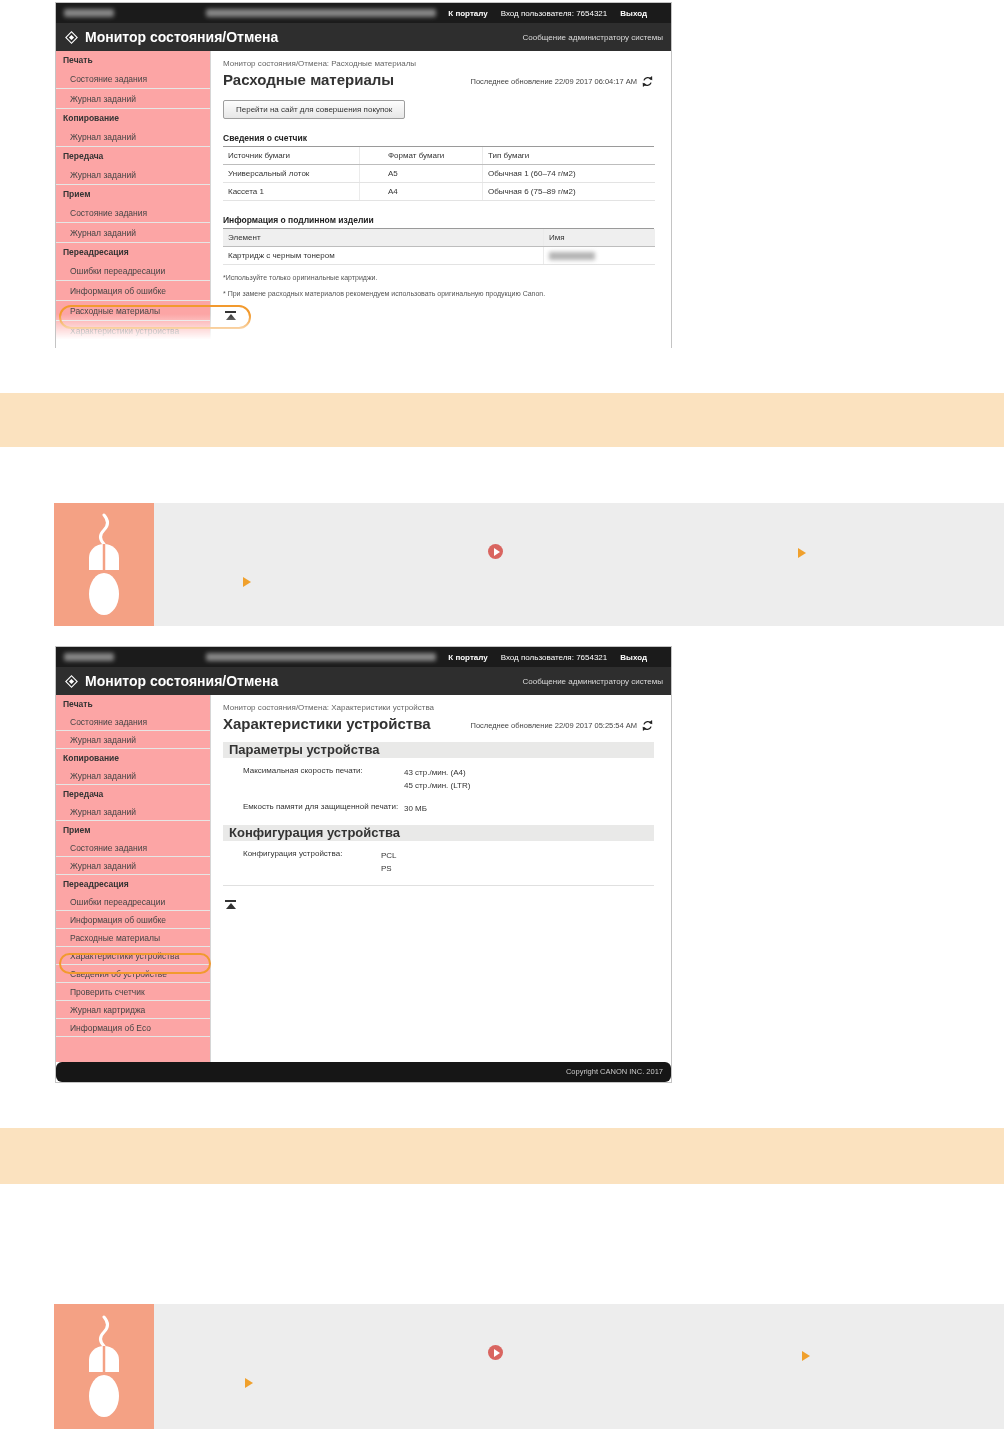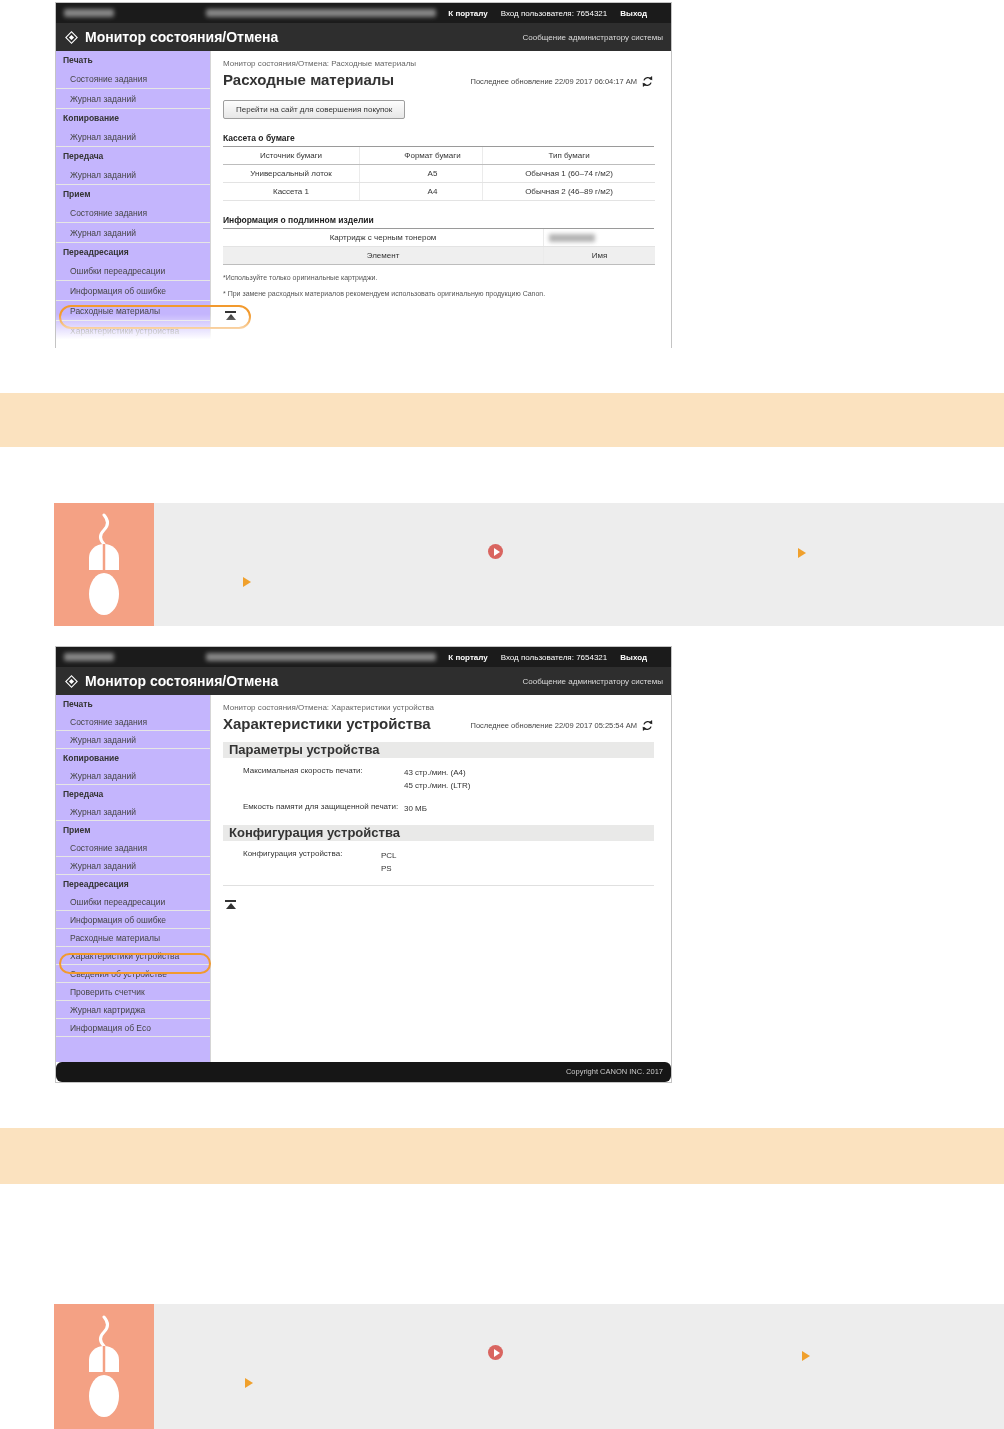--- a/index.html
+++ b/index.html
@@ -23,21 +23,21 @@
                     font-size:8px; color:#fff; white-space:nowrap; }
   .topstrip-right .lnk { font-weight:bold; color:#fff; cursor:pointer; }
 
   .titlebar { position:relative; height:28px; background:#2e2e2e;
               display:flex; align-items:center; padding-left:8px; }
   .titlebar .ttl { color:#fff; font-weight:bold; font-size:14px; margin-left:6px; }
   .admin-link { position:absolute; right:8px; top:0; height:100%; display:flex;
                 align-items:center; font-size:8px; color:#dcdcdc; cursor:pointer; }
 
   .sidebar { position:absolute; left:0; top:48px; bottom:0; width:155px;
-             background:#c4b5fd; border-right:1px solid #d5d5d5; overflow:hidden; }
+             background:#fca5a5; border-right:1px solid #d5d5d5; overflow:hidden; }
   .s2 .sidebar { bottom:20px; }
   .sb-h { height:18px; line-height:18px; padding-left:7px; font-size:8.5px;
           font-weight:bold; color:#333; }
   .sb-i { height:20px; line-height:20px; padding-left:14px; font-size:8.5px;
           color:#454545; border-bottom:1px solid #e6e6e5; cursor:pointer; }
   .s2 .sb-i { height:18px; line-height:18px; }
 
   .active-oval { position:absolute; border:2px solid #f29a2e; border-radius:14px;
                  pointer-events:none; z-index:5; }
   .s1 .active-oval { left:3px; top:302px; width:192px; height:24px; }
@@ -53,21 +53,21 @@
   .shop-btn { display:inline-block; margin:12px 0 0 11px; font-size:8px; color:#333;
               background:linear-gradient(#fdfdfd,#e7e7e7); border:1px solid #9e9e9e;
               border-radius:2px; padding:4px 12px; cursor:pointer; }
 
   .sec-title { margin:14px 17px 0 11px; font-size:8.5px; font-weight:bold; color:#222;
                border-bottom:1px solid #9a9a9a; padding-bottom:3px; }
   .tbl { margin-left:11px; width:432px; font-size:8px; color:#333; }
   .trow { display:flex; border-bottom:1px solid #e3e3e3; }
   .trow.head { border-bottom:1px solid #bdbdbd; }
   .trow.head.shaded { background:#efefef; }
-  .tcell { padding:4px 5px;text-align:center; }
+  .tcell { padding:4px 5px; }
   .t1c1 { width:136px; } .t1c2 { width:123px; border-left:1px solid #ebebeb;padding-left:28px; }
   .t1c3 { width:173px; border-left:1px solid #ebebeb; }
   .t2c1 { width:320px; } .t2c2 { width:112px; border-left:1px solid #ebebeb; }
   .redacted-name { width:46px; height:8px; margin-top:1px; background:#b3b3b3;
                    border-radius:1px; filter:blur(2px); }
   .note { margin:9px 17px 0 11px; font-size:7px; color:#555; }
 
   .top-icon { margin:14px 0 0 13px; width:11px; cursor:pointer; }
   .top-icon .bar { height:2px; background:#333; }
   .top-icon .tri { width:0; height:0; margin:1px auto 0;
@@ -169,50 +169,50 @@
           <svg class="refresh-svg" width="13" height="13" viewBox="0 0 16 16">
             <path d="M12.6 5.2 A5.2 5.2 0 0 0 3.6 6.6" fill="none" stroke="#222" stroke-width="1.7"></path>
             <polygon points="13.6,1.2 13.9,6.6 9.4,4.6" fill="#222"></polygon>
             <path d="M3.4 10.8 A5.2 5.2 0 0 0 12.4 9.4" fill="none" stroke="#222" stroke-width="1.7"></path>
             <polygon points="2.4,14.8 2.1,9.4 6.6,11.4" fill="#222"></polygon>
           </svg>
         </span>
       </div>
       <div><button class="shop-btn">Перейти на сайт для совершения покупок</button></div>
 
-      <div class="sec-title">Кассета о бумаге</div>
+      <div class="sec-title">Сведения о счетчик</div>
       <div class="tbl">
         <div class="trow head">
           <div class="tcell t1c1">Источник бумаги</div>
           <div class="tcell t1c2">Формат бумаги</div>
           <div class="tcell t1c3">Тип бумаги</div>
         </div>
         <div class="trow">
           <div class="tcell t1c1">Универсальный лоток</div>
           <div class="tcell t1c2">A5</div>
           <div class="tcell t1c3">Обычная 1 (60–74 г/м2)</div>
         </div>
         <div class="trow">
           <div class="tcell t1c1">Кассета 1</div>
           <div class="tcell t1c2">A4</div>
-          <div class="tcell t1c3">Обычная 2 (46–89 г/м2)</div>
+          <div class="tcell t1c3">Обычная 6 (75–89 г/м2)</div>
         </div>
       </div>
 
       <div class="sec-title">Информация о подлинном изделии</div>
       <div class="tbl">
+        <div class="trow head shaded">
+          <div class="tcell t2c1">Элемент</div>
+          <div class="tcell t2c2">Имя</div>
+        </div>
         <div class="trow">
           <div class="tcell t2c1">Картридж с черным тонером</div>
           <div class="tcell t2c2">
               <div class="redacted-name"></div>
             </div>
-        </div>
-        <div class="trow head shaded">
-          <div class="tcell t2c1">Элемент</div>
-          <div class="tcell t2c2">Имя</div>
         </div>
       </div>
 
       <div class="note">*Используйте только оригинальные картриджи.</div>
       <div class="note">* При замене расходных материалов рекомендуем использовать оригинальную продукцию Canon.</div>
 
       <div class="top-icon">
           <div class="bar"></div>
           <div class="tri"></div>
         </div>

